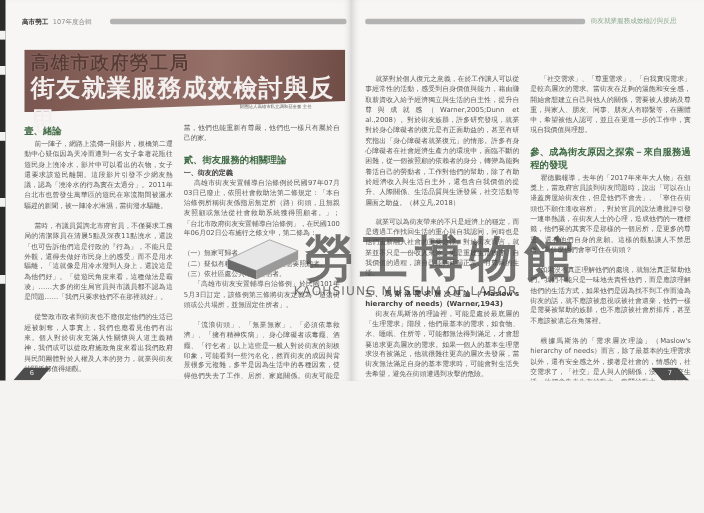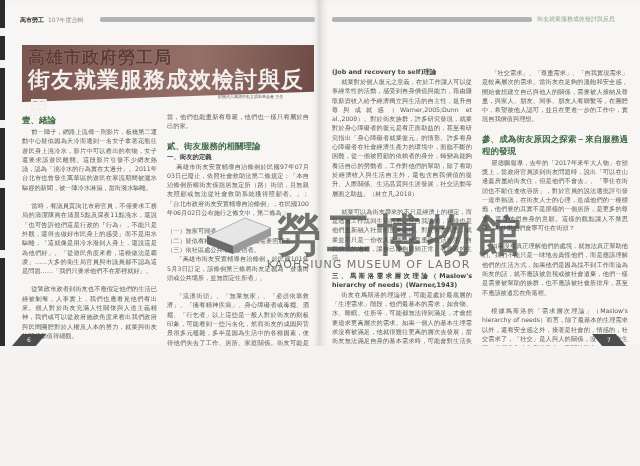--- a/index.html
+++ b/index.html
@@ -92,21 +92,20 @@
     </div>
 
     <div class="pagenum left">6</div>
   </div>
 
   <div class="page right">
     <div class="head-bar-right"></div>
     <div class="run-head-right">街友就業服務成效檢討與反思</div>
 
     <div class="col" style="left:12px; top:68px; width:140px; height:384px; overflow:hidden;">
-      <div class="h-sub">(Job and recovery to self)理論</div>
       <p>就業對於個人復元之意義，在於工作讓人可以從事經常性的活動，感受到自身價值與能力，藉由賺取薪資收入給予經濟獨立與生活的自主性，提升自尊與成就感（Warner,2005;Dunn et al.,2008）。對於街友族群，許多研究發現，就業對於身心障礙者的復元是有正面助益的，甚至有研究指出「身心障礙者就業復元」的情形。許多有身心障礙者在社會經濟生產力的環境中，面臨不斷的困難，從一個被照顧的依賴者的身分，轉變為能夠養活自己的勞動者，工作對他們的幫助，除了有助於經濟收入與生活自主外，還包含自我價值的提升、人際關係、生活品質與生涯發展，社交活動等層面之助益。（林立凡,2018）</p>
       <p>就業可以為街友帶來的不只是經濟上的穩定，而是透過工作找回生活的重心與自我認同，同時也是他們重新融入社會的重要途徑。對於街友而言，就業並不只是一份收入來源，更是重建生活秩序、自我價值的過程，讓自己能夠回歸正常、有尊嚴的生活。</p>
       <div class="h-sub">三、馬斯洛需求層次理論（Maslow's hierarchy of needs）(Warner,1943)</div>
       <p>街友在馬斯洛的理論裡，可能是處於最底層的「生理需求」階段，他們最基本的需求，如食物、水、睡眠、住所等，可能都無法得到滿足，才會想要追求更高層次的需求。如果一個人的基本生理需求沒有被滿足，他就很難往更高的層次去發展，當街友無法滿足自身的基本需求時，可能會對生活失去希望，避免在街頭遭遇到攻擊的危險。</p>
       <p>往上一層的「安全需求」是比安全、穩定，免受恐懼，焦慮和混亂的保護，對秩序、法律、規範的需要等，具體來說，它包含了職業的穩定，足夠的積蓄（葉榮元,2008），有了工作收入，可以滿足第一、二層次的需求，有穩定的工作收入並且在基本工資的保障下，就能夠逐漸往上爬到下一個層次。</p>
     </div>
 
     <div class="col" style="left:162px; top:68px; width:146px; height:384px; overflow:hidden;">
       <p>「社交需求」、「尊重需求」、「自我實現需求」是較高層次的需求。當街友在足夠的溫飽和安全感，開始會想建立自己與他人的關係，需要被人接納及尊重，與家人、朋友、同事、朋友人有聯繫等，在團體中，希望被他人認可，並且在更進一步的工作中，實現自我價值與理想。</p>
       <div class="h-main">參、成為街友原因之探索－來自服務過程的發現</div>

